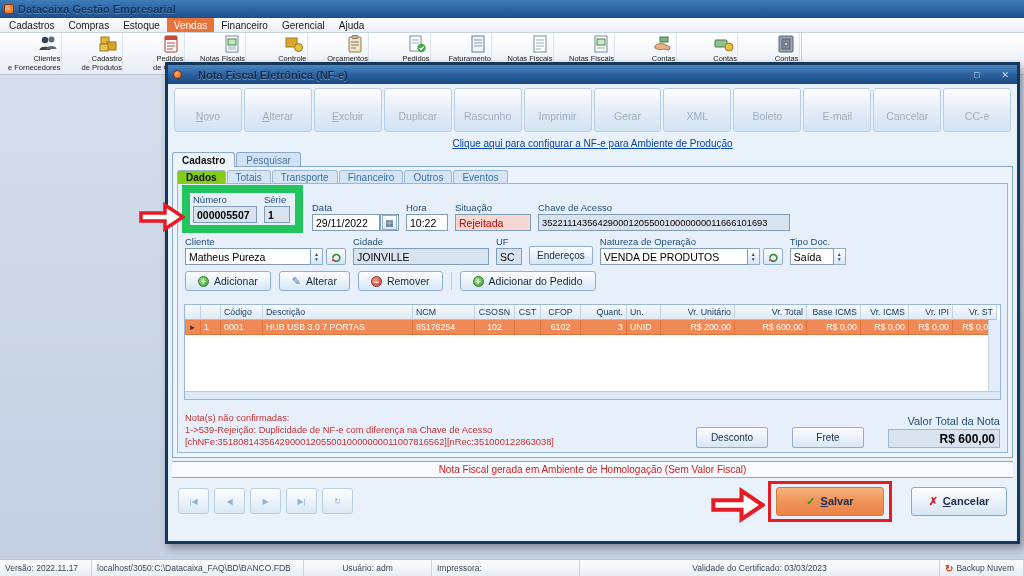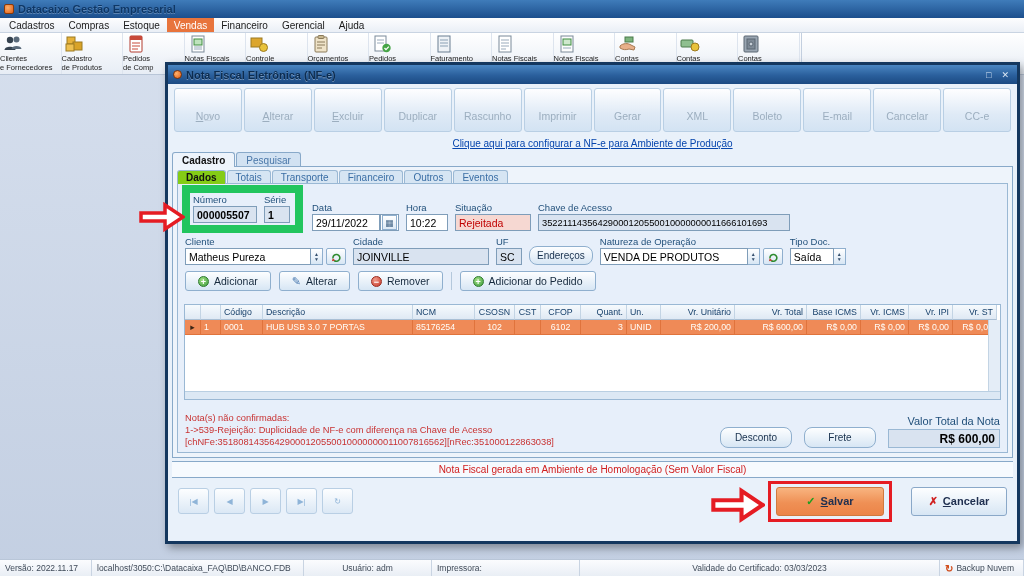--- a/index.html
+++ b/index.html
@@ -16,41 +16,41 @@
                    text-shadow:0 1px 0 rgba(255,255,255,.25); }
   .menubar { height:15px; background:linear-gradient(#fdfdfe,#eaeff6);
              border-bottom:1px solid #c9d4e2; display:flex; align-items:stretch;
              font-size:10px; color:#1a1a1a; padding-left:2px; }
   .menu-item { padding:1px 7px 0; display:flex; align-items:center; }
   .menu-item.active { background:#e8743c; color:#fff; }
 
   .toolbar { position:absolute; top:33px; left:0; width:1024px; height:42px;
              background:linear-gradient(#ffffff,#e7edf5); border-bottom:1px solid #b9c6d8; }
   .toolbar-buttons { display:flex; height:100%; width:802px; border-right:1px solid #c3cfdf; }
-  .tbtn { width:61.5px; display:flex; flex-direction:column; align-items:flex-start;
+  .tbtn { width:61.5px; display:flex; flex-direction:column; align-items:flex-end;
           border-right:1px solid #dde4ee; padding-top:1px; font-size:7.5px; color:#1c1c1c;
           text-align:center; }
   .tbtn svg { width:26px; height:20px; }
   .tbtn .lbl { line-height:9px; white-space:nowrap; }
 
   
   .statusbar { position:absolute; left:0; bottom:0; width:1024px; height:17px;
                background:linear-gradient(#fbfcfe,#e9eef5); border-top:1px solid #b9c6d8;
                display:flex; font-size:8.5px; color:#3f4a58; }
   .sseg { border-right:1px solid #c9d4e2; display:flex; align-items:center;
           padding:0 5px; overflow:hidden; white-space:nowrap; }
   .sseg.center { justify-content:center; }
   .backup-ic { color:#d04a18; font-weight:bold; font-size:10px; margin-right:3px; }
 
   
   .dialog { position:absolute; left:165px; top:62px; width:855px; height:482px;
             background:#e9f1fa; border:3px solid #14375e; box-shadow:3px 4px 8px rgba(0,0,0,.35);
             display:flex; flex-direction:column; }
   .dlg-titlebar { height:19px; flex:0 0 19px; background:linear-gradient(#4a86c2,#2a5f9c 55%,#1b4a82);
-                  display:flex; align-items:center; padding:0 5px; gap:4px; }
+                  display:flex; align-items:center; padding:0 5px; gap:16px; }
   .dlg-titlebar .dticon { width:9px; height:9px; background:radial-gradient(circle at 35% 35%,#ffb06a,#e05f1a);
                   border:1px solid #7a3208; border-radius:50%; }
   .dlg-titlebar .dttl { font-size:11px; font-weight:bold; color:#0c2c50;
                   text-shadow:0 1px 0 rgba(255,255,255,.35); flex:1; }
   .winbtn { font-size:9px; color:#d9e6f4; padding:0 3px; }
 
   .dlg-toolbar { display:flex; gap:2px; padding:4px 6px; }
   .dlg-tool-btn { flex:1; height:44px; background:linear-gradient(#fefeff,#dfeaf6 60%,#d3e3f3);
                   border:1px solid #b9cfe4; border-radius:3px; color:#9caebf; font-size:10.5px;
                   display:flex; align-items:flex-end; justify-content:center; padding-bottom:9px; }
@@ -85,21 +85,21 @@
   .ro { background:#d9e3f0; }
   .bold { font-weight:bold; }
   .combo { display:flex; }
   .spin { width:12px; height:17px; border:1px solid #8fafce; border-left:none;
           background:linear-gradient(#ffffff,#d7e6f4); display:flex; flex-direction:column;
           align-items:center; justify-content:center; font-size:5px; line-height:5px; color:#35506e; }
   .mini-btn { width:20px; height:17px; margin-left:3px; border:1px solid #8fafce; border-radius:2px;
               background:linear-gradient(#ffffff,#d7e6f4); display:flex; align-items:center; justify-content:center; }
   .cal-btn { width:15px; height:15px; border:1px solid #8fafce; background:linear-gradient(#fff,#dce9f5);
              font-size:9px; color:#4a6a8a; display:flex; align-items:center; justify-content:center; margin:1px; }
-  .push-btn { height:19px; border:1px solid #8fafce; border-radius:8px; font-size:10px; color:#17304d;
+  .push-btn { height:19px; border:1px solid #8fafce; border-radius:2px; font-size:10px; color:#17304d;
               background:linear-gradient(#fdfeff,#d7e6f4); display:flex; align-items:center;
               justify-content:center; padding:8px 7px; }
   .sit { background:#f6d8d2; color:#c00000; }
 
   .anno-fields { position:relative; display:flex; gap:7px; border:8px solid #22c55e;
                  padding:1px 5px 2px 3px; margin:-4px 2px -2px -3px; }
   .anno-arrow { position:absolute; left:-51px; top:9px; width:46px; height:30px; }
 
   .items-row { display:flex; gap:8px; padding:3px 2px 4px; align-items:center; }
   .item-btn { height:20px; border:1px solid #8fafce; border-radius:3px; font-size:10.5px; color:#15293d;
@@ -121,21 +121,21 @@
   .gc { font-size:8.8px; color:#fffdf8; background:#ef8a57; border-right:1px solid #e0733c;
         border-bottom:1px solid #e0733c; padding:1px 3px; height:15px; display:flex; align-items:center;
         white-space:nowrap; overflow:hidden; }
   .num { justify-content:flex-end; }
   .ctr { justify-content:center; }
   .grid-empty { flex:1; background:#fff; }
   .hscroll { height:8px; background:#dce8f4; border-top:1px solid #b9cfe2; }
   .vscroll { position:absolute; right:0; top:15px; bottom:8px; width:12px;
              background:#e4edf7; border-left:1px solid #c3d4e4; }
 
-  .notes-row { display:flex; align-items:flex-end; gap:12px; padding:3px 2px 1px; }
+  .notes-row { display:flex; align-items:flex-end; gap:24px; padding:3px 2px 1px; }
   .notes { flex:1; color:#c83232; font-size:9.3px; line-height:1.3; white-space:nowrap; overflow:hidden; }
   .total-col { display:flex; flex-direction:column; align-items:flex-end; gap:2px; }
   .total-lbl { font-size:11px; color:#1f4e79; }
   .total-val { width:112px; height:19px; background:#d9e3f0; border:1px solid #9ab8d4;
                font-size:12px; font-weight:bold; color:#000; display:flex; align-items:center;
                justify-content:flex-end; padding:0 4px; }
   .push-btn.wide { width:72px; height:21px; }
 
   .homolog { margin:3px 4px 0; border-top:1px solid #88a9c9; border-bottom:1px solid #88a9c9;
              background:#f6fafe; color:#d02020; font-size:10px; text-align:center; padding:2px 0; }

